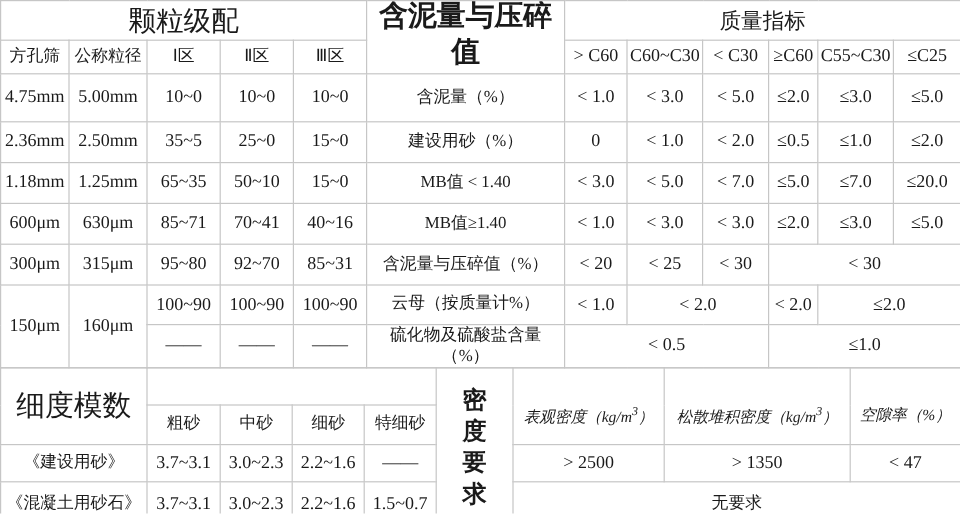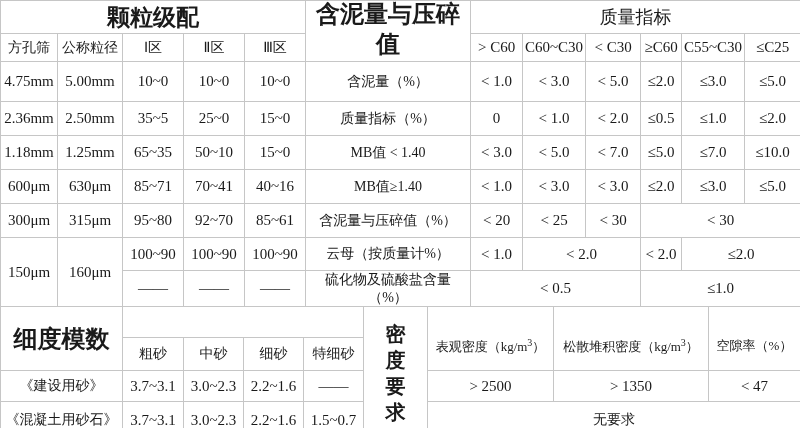--- a/index.html
+++ b/index.html
@@ -6,30 +6,30 @@
   body {
     width:800px; height:428px; background:#ffffff; color:#1a1a1a;
     font-family:"Liberation Serif","DejaVu Serif",serif;
   }
   table { border-collapse:collapse; table-layout:fixed; width:800px; }
   td {
     border:1px solid #c6c6c6; text-align:center; vertical-align:middle;
     font-size:14px; padding:0; overflow:hidden; line-height:1.25;
   }
   #bottom-table { margin-top:-1px; }
-  .t-big  { font-family:"Liberation Sans","DejaVu Sans",sans-serif; font-weight:bold; font-size:23px;margin-left:10px; }
+  .t-big  { font-family:"Liberation Sans","DejaVu Sans",sans-serif; font-weight:normal; font-size:23px;margin-left:10px; }
   .t-mid  { font-family:Liberation Mono, monospace; font-weight:bold; font-size:24px; }
   .t-q    { font-size:18px; }
   .label  { font-size:14px;font-family:Liberation Serif, serif; }
   .num    { font-size:15px; }
   .density-title {
     font-family:"Liberation Sans","DejaVu Sans",sans-serif; font-weight:bold;
     font-size:20px; white-space:pre-line; line-height:26px;
   }
-  .density-head { font-size:13px; padding-top:16px; }
+  .density-head { font-size:13px; padding-top:16px;font-style:italic; }
   .density-head sup { font-size:10px; }
 </style>
 </head>
 <body>
 
 <table id="top-table">
   <colgroup>
     <col style="width:57px">
       <col style="width:65px">
       <col style="width:61px">
@@ -79,42 +79,42 @@
     <td class="num">≤3.0</td>
     <td class="num">≤5.0</td>
   </tr>
 
   <tr style="height:34px">
     <td class="num">2.36mm</td>
     <td class="num">2.50mm</td>
     <td class="num">35~5</td>
     <td class="num">25~0</td>
     <td class="num">15~0</td>
-    <td class="label">质量指标（%）</td>
+    <td class="label">建设用砂（%）</td>
     <td class="num">0</td>
     <td class="num">&lt; 1.0</td>
     <td class="num">&lt; 2.0</td>
     <td class="num">≤0.5</td>
     <td class="num">≤1.0</td>
     <td class="num">≤2.0</td>
   </tr>
 
   <tr style="height:34px">
     <td class="num">1.18mm</td>
     <td class="num">1.25mm</td>
     <td class="num">65~35</td>
     <td class="num">50~10</td>
     <td class="num">15~0</td>
     <td class="label">MB值 &lt; 1.40</td>
     <td class="num">&lt; 3.0</td>
     <td class="num">&lt; 5.0</td>
     <td class="num">&lt; 7.0</td>
     <td class="num">≤5.0</td>
     <td class="num">≤7.0</td>
-    <td class="num">≤10.0</td>
+    <td class="num">≤20.0</td>
   </tr>
 
   <tr style="height:34px">
     <td class="num">600μm</td>
     <td class="num">630μm</td>
     <td class="num">85~71</td>
     <td class="num">70~41</td>
     <td class="num">40~16</td>
     <td class="label">MB值≥1.40</td>
     <td class="num">&lt; 1.0</td>
@@ -123,21 +123,21 @@
     <td class="num">≤2.0</td>
     <td class="num">≤3.0</td>
     <td class="num">≤5.0</td>
   </tr>
 
   <tr style="height:34px">
     <td class="num">300μm</td>
     <td class="num">315μm</td>
     <td class="num">95~80</td>
     <td class="num">92~70</td>
-    <td class="num">85~61</td>
+    <td class="num">85~31</td>
     <td class="label">含泥量与压碎值（%）</td>
     <td class="num">&lt; 20</td>
     <td class="num">&lt; 25</td>
     <td class="num">&lt; 30</td>
     <td class="num" colspan="3">&lt; 30</td>
   </tr>
 
   <tr style="height:33px">
     <td class="num" rowspan="2">150μm</td>
     <td class="num" rowspan="2">160μm</td>

